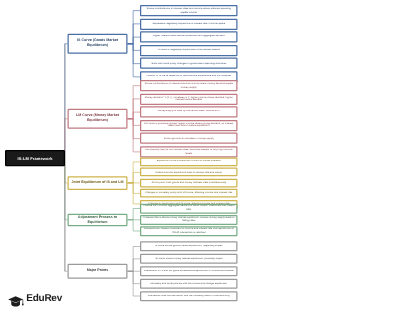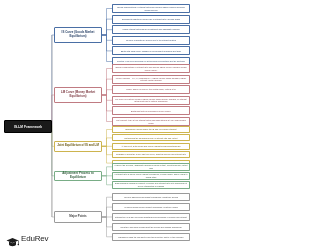--- a/index.html
+++ b/index.html
@@ -96,21 +96,21 @@
   
   .brand{
     position:absolute;
     left:6px;bottom:7px;
     display:flex;align-items:center;gap:2px;
     z-index:8;
   }
   .brand .cap-icon{ width:13px;height:10px;display:block;}
   .brand .brand-text{
     font-size:8px;
-    font-weight:normal;
+    font-weight:bold;
     color:#1d1d1d;
     letter-spacing:-0.2px;
   }
 </style>
 </head>
 <body>
 
 <div id="canvas">
 
   <svg class="wires" id="wire-layer" viewBox="0 0 193 250" preserveAspectRatio="none">

